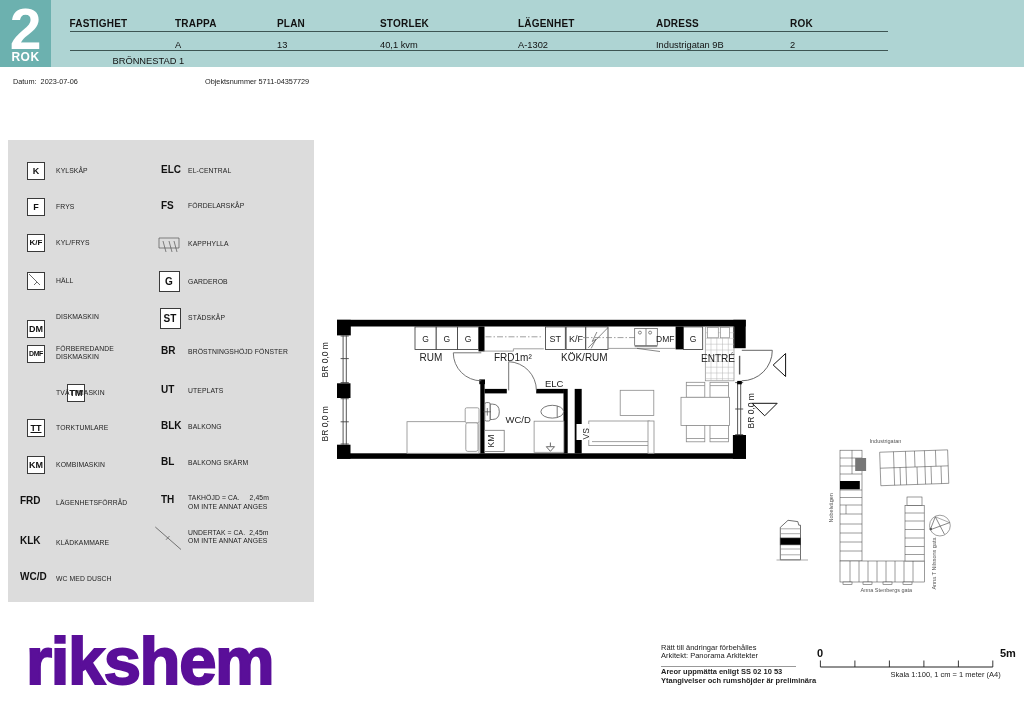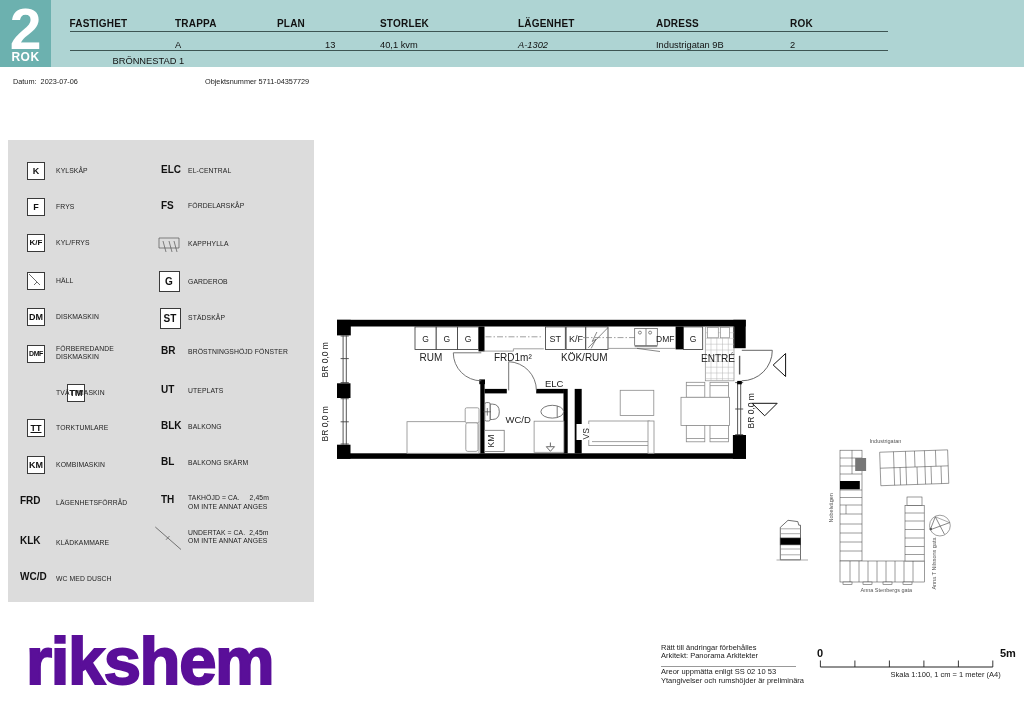--- a/index.html
+++ b/index.html
@@ -26,23 +26,23 @@
 <div class="hdr-label" style="left:277px;top:18px;">PLAN</div>
 <div class="hdr-label" style="left:380px;top:18px;text-align:center;">STORLEK</div>
 <div class="hdr-label" style="left:518px;top:18px;">LÄGENHET</div>
 <div class="hdr-label" style="left:656px;top:18px;">ADRESS</div>
 <div class="hdr-label" style="left:790px;top:18px;">ROK</div>
 
 <div class="abs" style="left:69.5px;top:30.8px;width:818.5px;height:1px;background:#3d5553;"></div>
 
 <div class="hdr-val" style="left:69.5px;top:56px;padding-left:43px;">BRÖNNESTAD 1</div>
 <div class="hdr-val" style="left:175px;top:40px;">A</div>
-<div class="hdr-val" style="left:277px;top:40px;margin-left:48px;">13</div>
+<div class="hdr-val" style="left:277px;top:40px;">13</div>
 <div class="hdr-val" style="left:380px;top:40px;">40,1 kvm</div>
-<div class="hdr-val" style="left:518px;top:40px;font-style:italic;">A-1302</div>
+<div class="hdr-val" style="left:518px;top:40px;">A-1302</div>
 <div class="hdr-val" style="left:656px;top:40px;">Industrigatan 9B</div>
 <div class="hdr-val" style="left:790px;top:40px;">2</div>
 
 <div class="abs" style="left:69.5px;top:49.5px;width:818.5px;height:1px;background:#3d5553;"></div>
 
 <div class="abs" style="left:13px;top:77px;font-size:7.3px;color:#222;">Datum:&nbsp; 2023-07-06</div>
 
 <div class="abs" style="left:205px;top:77px;font-size:7.3px;color:#222;">Objektsnummer 5711-04357729</div>
 
 <div class="abs" id="legend" style="left:8px;top:140px;width:306px;height:462px;background:#dcdcdc;">
@@ -56,21 +56,21 @@
   <div class="leg-box" style="left:19px;top:94px;font-size:8px;">K/F</div>
   <div class="leg-lab" style="left:48px;top:99px;">KYL/FRYS</div>
 
   <div class="leg-box" style="left:19px;top:131.5px;"><svg width="16" height="16" viewBox="0 0 16 16">
         <line x1="1" y1="1" x2="9" y2="9" stroke="#444" stroke-width="0.8"></line>
         <line x1="9" y1="9" x2="6" y2="12" stroke="#444" stroke-width="0.8"></line>
         <line x1="9" y1="9" x2="12" y2="12" stroke="#444" stroke-width="0.8"></line>
       </svg></div>
   <div class="leg-lab" style="left:48px;top:136.5px;">HÄLL</div>
 
-  <div class="leg-box" style="left:19px;top:168px;">DM</div>
+  <div class="leg-box" style="left:19px;top:180px;">DM</div>
   <div class="leg-lab" style="left:48px;top:173px;">DISKMASKIN</div>
 
   <div class="leg-box" style="left:19px;top:204.5px;font-size:7px;letter-spacing:-0.4px;">DMF</div>
   <div class="leg-lab" style="left:48px;top:205px;">FÖRBEREDANDE
 DISKMASKIN</div>
 
   <div class="leg-box" style="left:19px;top:243.5px;margin-left:40px;">TM</div>
   <div class="leg-lab" style="left:48px;top:248.5px;">TVÄTTMASKIN</div>
 
   <div class="leg-box" style="left:19px;top:278.5px;text-decoration:underline;">TT</div>
@@ -443,21 +443,21 @@
 
   <text transform="translate(935.5,589.5) rotate(-90)" font-size="5.5" fill="#555">Anna T Nilssons gata</text>
 </svg>
 
 <div class="abs" style="left:26px;top:622px;font-size:67px;font-weight:bold;color:#5a0f99;letter-spacing:-1.4px;-webkit-text-stroke:2px #5a0f99;">rikshem</div>
 
 <div class="abs" style="left:661px;top:643.5px;font-size:7.5px;color:#222;line-height:8.8px;">Rätt till ändringar förbehålles<br>Arkitekt: Panorama Arkitekter</div>
 
 <div class="abs" style="left:661px;top:665.5px;width:135px;height:1px;background:#999;"></div>
 
-<div class="abs" style="left:661px;top:668.3px;font-size:7.5px;color:#222;line-height:8.8px;">Areor uppmätta enligt SS 02 10 53<br>Ytangivelser och rumshöjder är preliminära</div>
+<div class="abs" style="left:661px;top:668.3px;font-size:7.5px;color:#222;line-height:8.8px;font-weight:bold;">Areor uppmätta enligt SS 02 10 53<br>Ytangivelser och rumshöjder är preliminära</div>
 
 <div class="abs" style="left:817px;top:646.5px;font-size:11px;font-weight:bold;color:#111;">0</div>
 
 <div class="abs" style="left:982px;top:646.5px;font-size:11px;font-weight:bold;color:#111;margin-left:18px;">5m</div>
 
 <svg class="abs" style="left:815px;top:658px;" width="185" height="12" viewBox="0 0 185 12">
   <line x1="5.4" y1="9" x2="177.8" y2="9" stroke="#222" stroke-width="1"></line>
   <line x1="5.4" y1="2.5" x2="5.4" y2="9" stroke="#222" stroke-width="0.9"></line>
   <line x1="39.9" y1="2.5" x2="39.9" y2="9" stroke="#222" stroke-width="0.9"></line>
   <line x1="74.4" y1="2.5" x2="74.4" y2="9" stroke="#222" stroke-width="0.9"></line>

